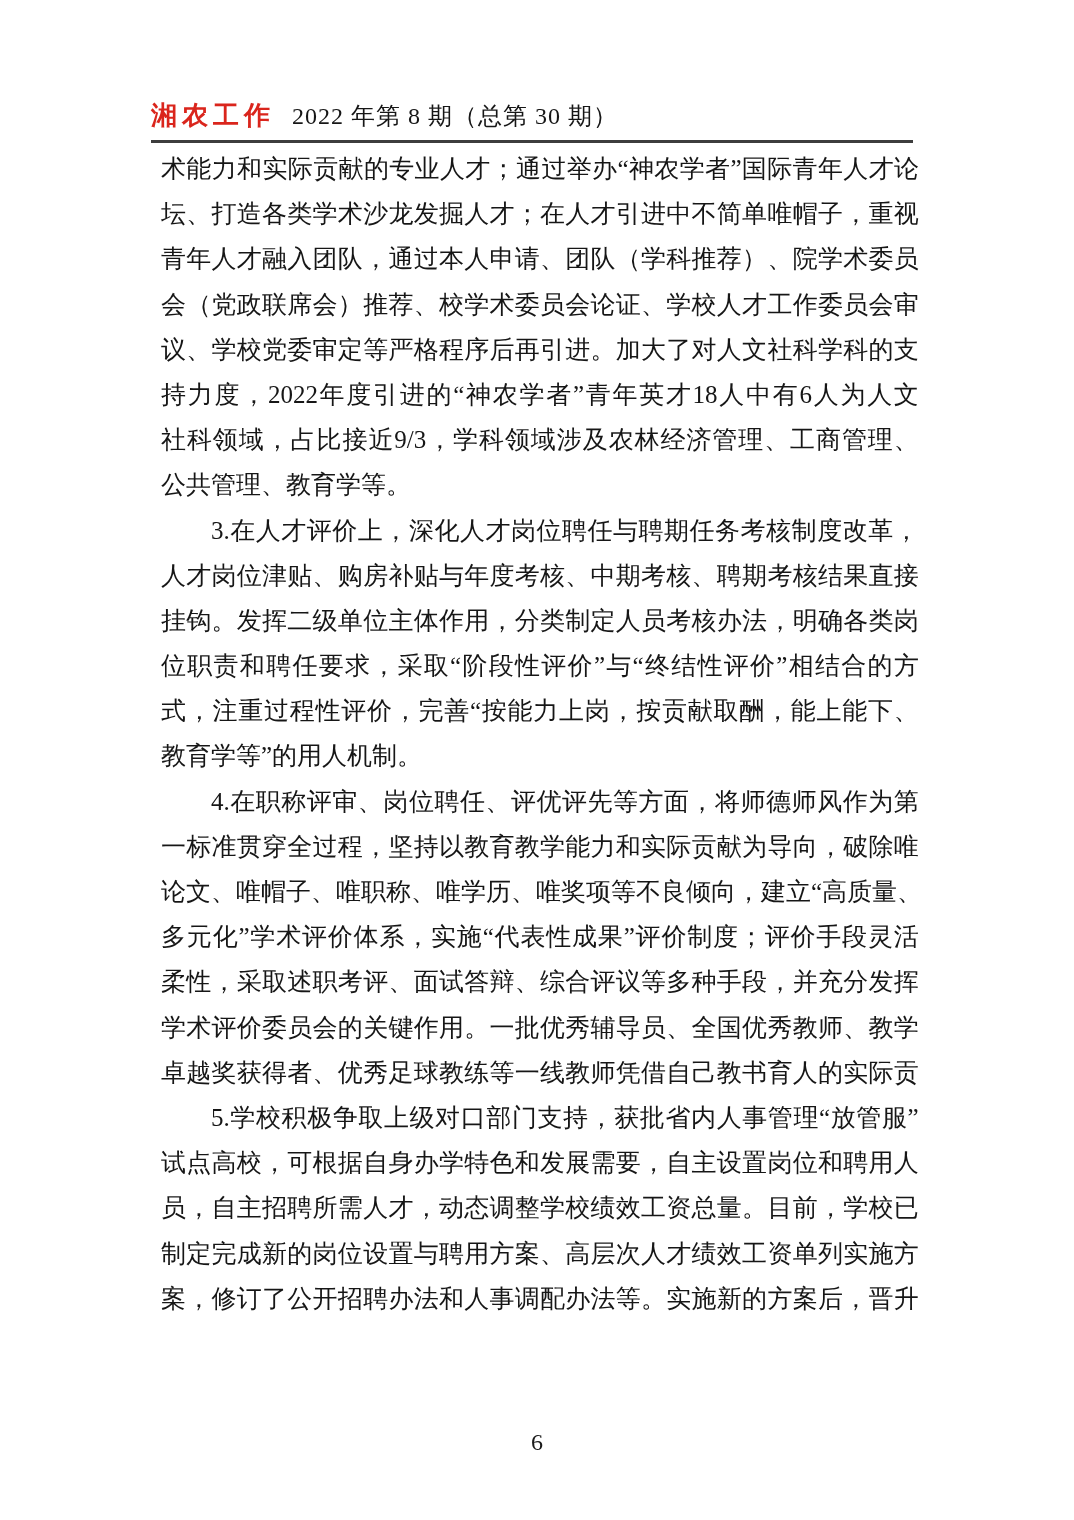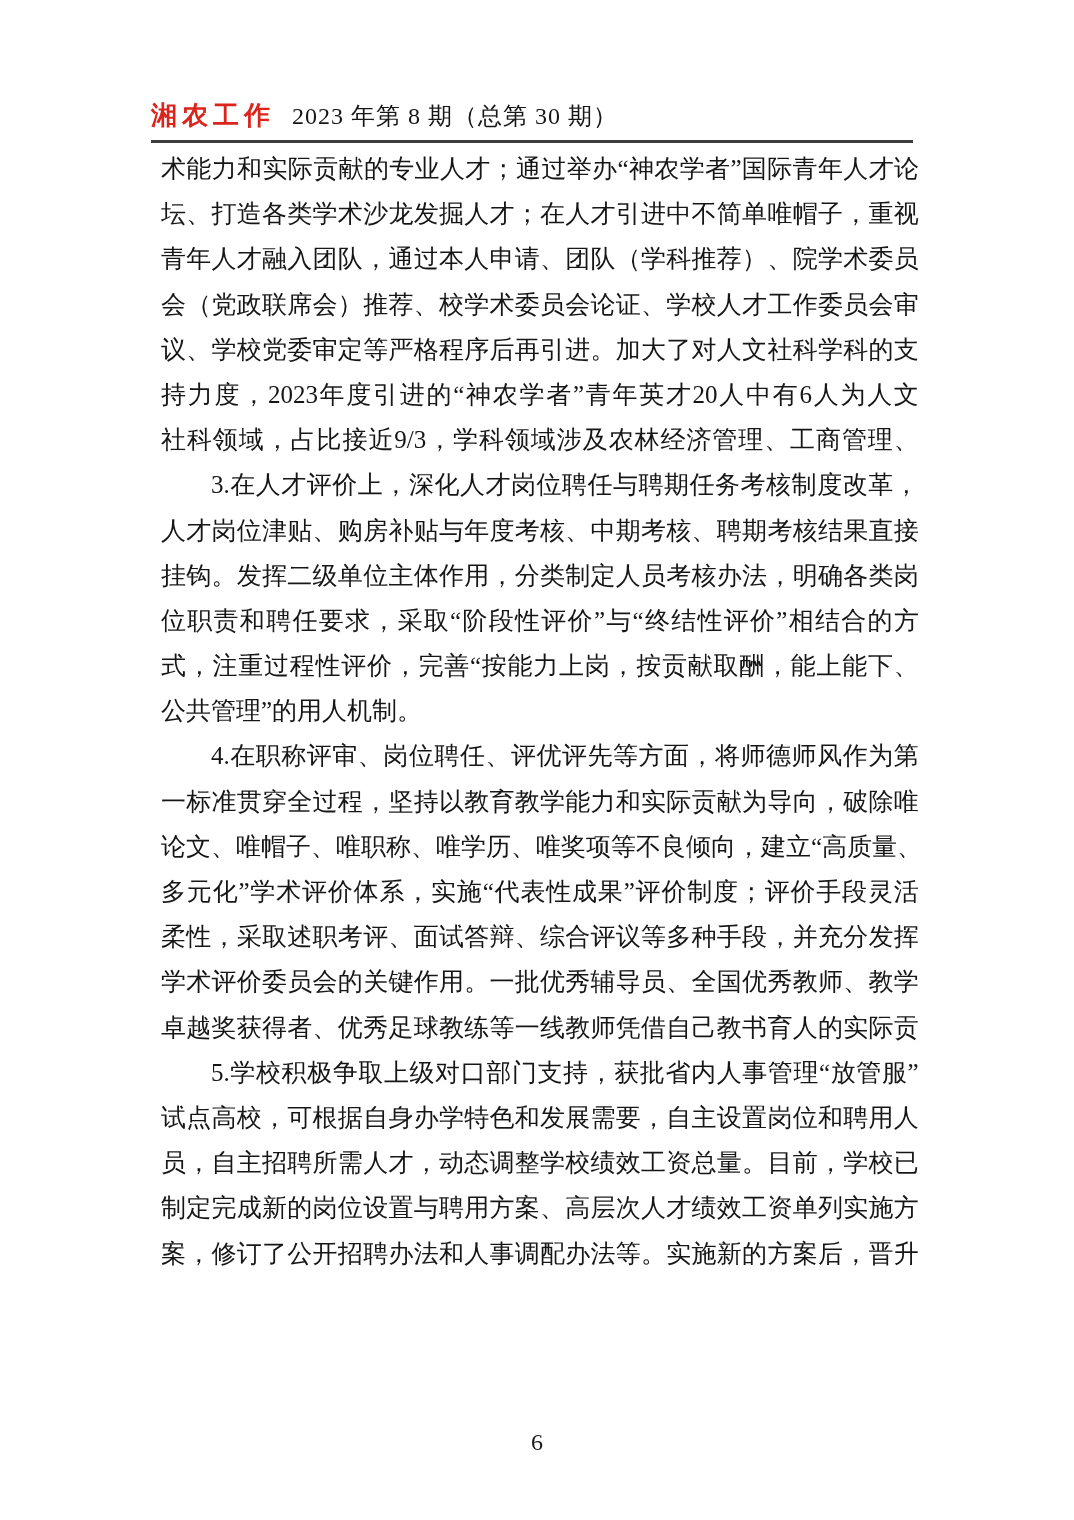--- a/index.html
+++ b/index.html
@@ -81,21 +81,21 @@
   }
 </style>
 </head>
 <body>
 
 <div class="page">
 
   <div class="header">
     <div class="header-row">
       <span class="masthead">湘农工作</span>
-      <span class="issue">2023 年第 8 期（总第 30 期）</span>
+      <span class="issue">2022 年第 8 期（总第 30 期）</span>
     </div>
     <div class="header-rule"></div>
   </div>
 
   <div class="body-text">
       <div class="line just">
         <span>术</span>
         <span>能</span>
         <span>力</span>
         <span>和</span>
@@ -253,37 +253,37 @@
         <span>学</span>
         <span>科</span>
         <span>的</span>
         <span>支</span>
       </div>
       <div class="line just">
         <span>持</span>
         <span>力</span>
         <span>度</span>
         <span>，</span>
-        <span>2023</span>
+        <span>2022</span>
         <span>年</span>
         <span>度</span>
         <span>引</span>
         <span>进</span>
         <span>的</span>
         <span>“</span>
         <span>神</span>
         <span>农</span>
         <span>学</span>
         <span>者</span>
         <span>”</span>
         <span>青</span>
         <span>年</span>
         <span>英</span>
         <span>才</span>
-        <span>20</span>
+        <span>18</span>
         <span>人</span>
         <span>中</span>
         <span>有</span>
         <span>6</span>
         <span>人</span>
         <span>为</span>
         <span>人</span>
         <span>文</span>
       </div>
       <div class="line just">
@@ -310,20 +310,21 @@
         <span>济</span>
         <span>管</span>
         <span>理</span>
         <span>、</span>
         <span>工</span>
         <span>商</span>
         <span>管</span>
         <span>理</span>
         <span>、</span>
       </div>
+      <div class="line">公共管理、教育学等。</div>
       <div class="line indent just">
         <span>3.</span>
         <span>在</span>
         <span>人</span>
         <span>才</span>
         <span>评</span>
         <span>价</span>
         <span>上</span>
         <span>，</span>
         <span>深</span>
@@ -469,21 +470,21 @@
         <span>献</span>
         <span>取</span>
         <span>酬</span>
         <span>，</span>
         <span>能</span>
         <span>上</span>
         <span>能</span>
         <span>下</span>
         <span>、</span>
       </div>
-      <div class="line">公共管理”的用人机制。</div>
+      <div class="line">教育学等”的用人机制。</div>
       <div class="line indent just">
         <span>4.</span>
         <span>在</span>
         <span>职</span>
         <span>称</span>
         <span>评</span>
         <span>审</span>
         <span>、</span>
         <span>岗</span>
         <span>位</span>

